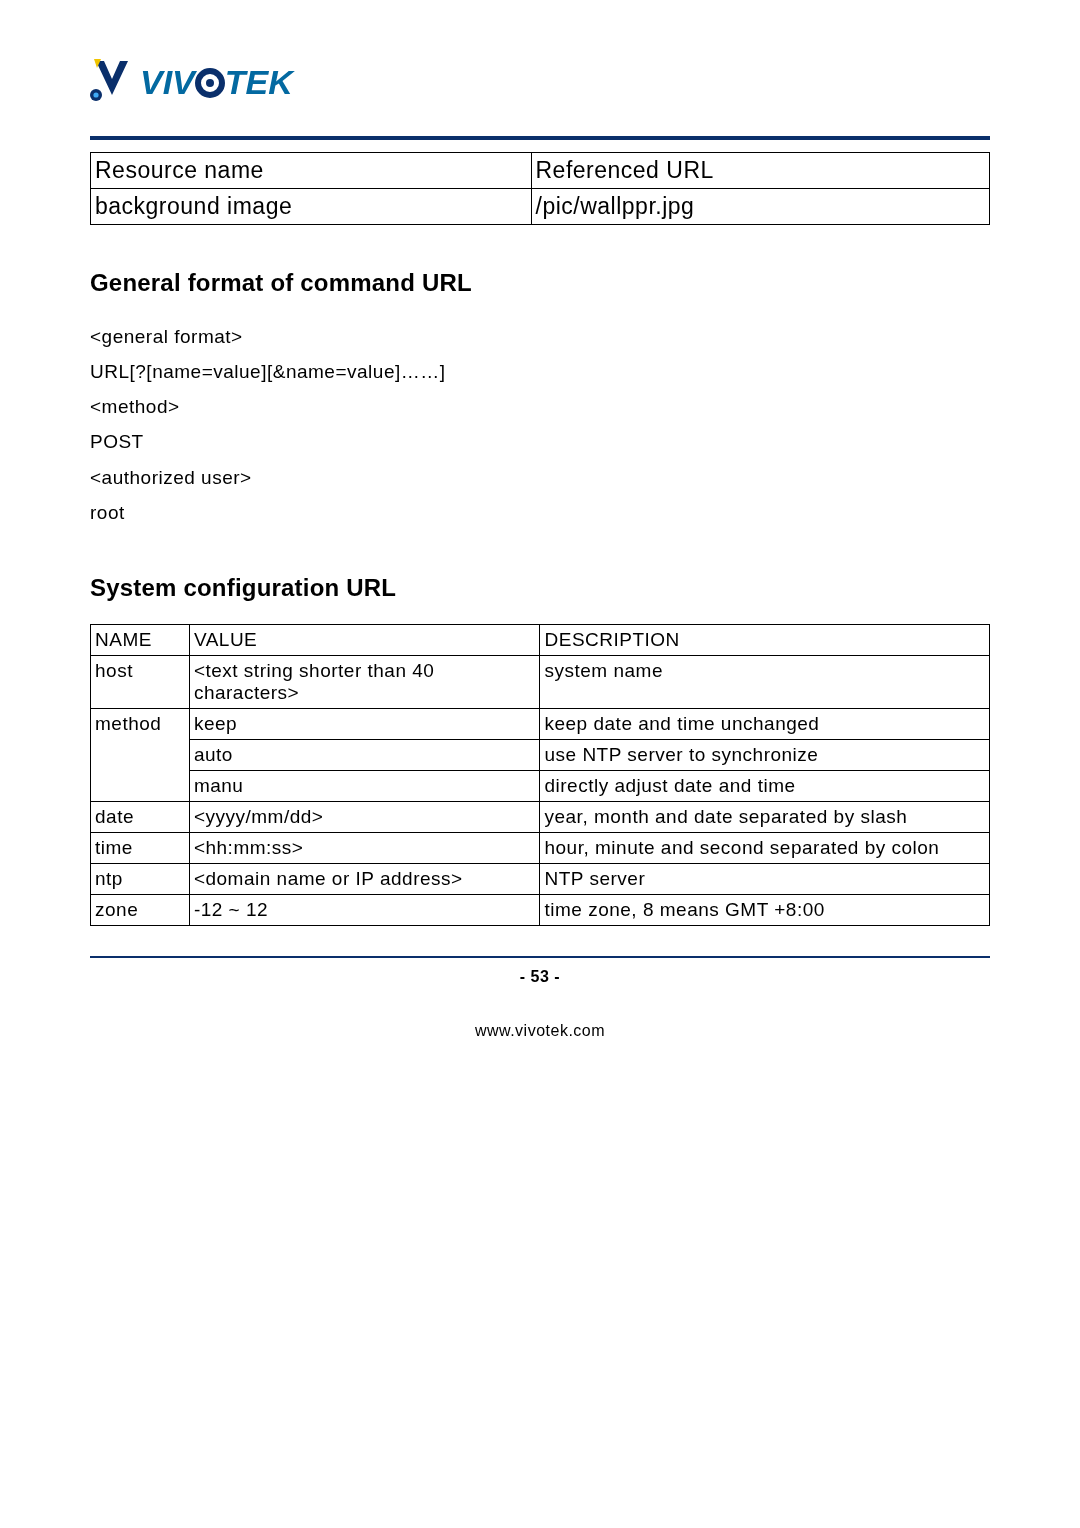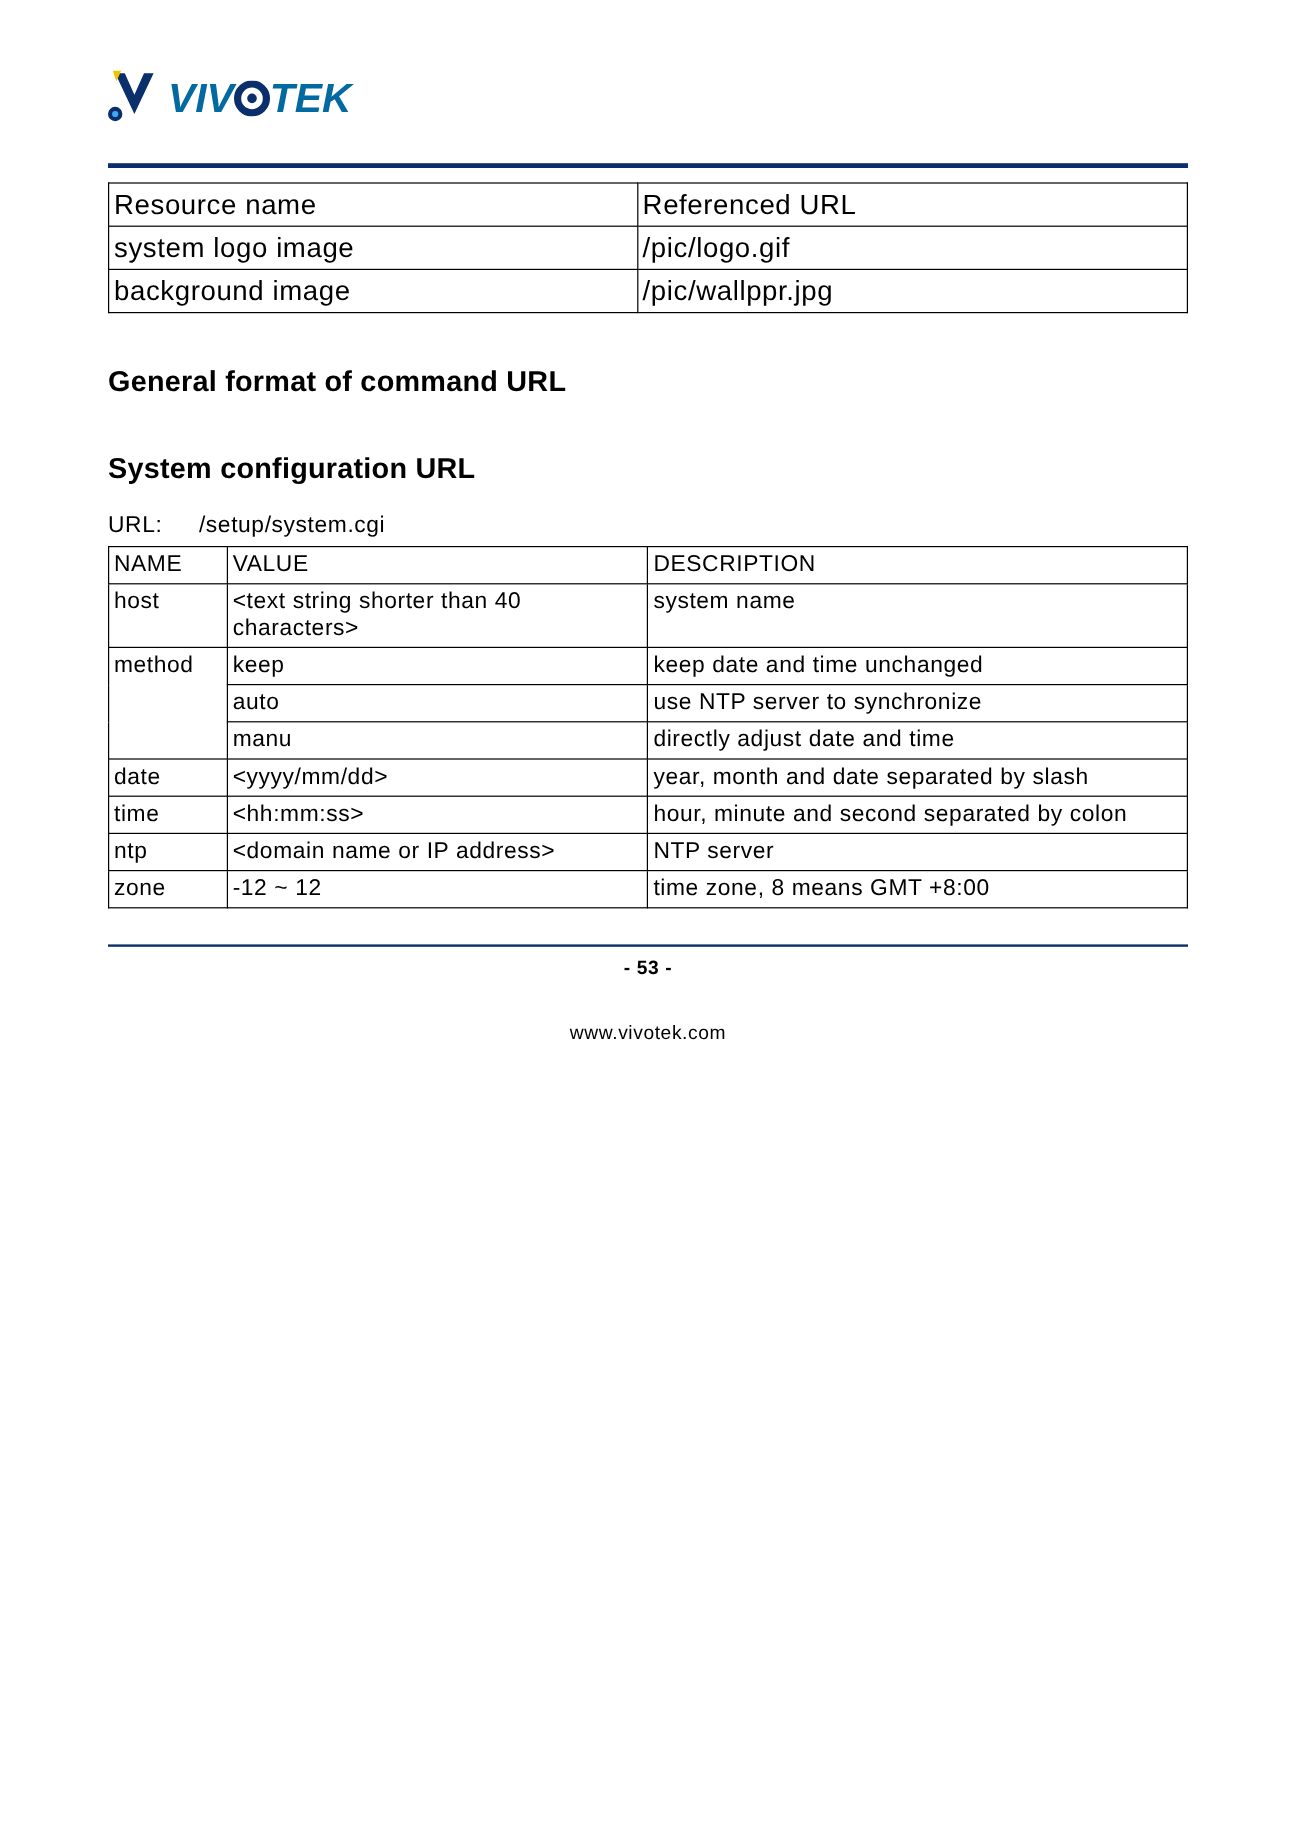--- a/index.html
+++ b/index.html
@@ -138,40 +138,40 @@
 
   <hr class="thick-rule">
 
   <table class="doc-table">
     <tbody>
         <tr>
       <td style="width:49%"><span>Resource name</span></td>
       <td><span>Referenced URL</span></td>
     </tr>
     <tr>
-      <td><span>system logo image</span></td>
-      <td><span>/pic/logo.gif</span></td>
-    </tr>
-    <tr>
       <td><span>background image</span></td>
       <td><span>/pic/wallppr.jpg</span></td>
     </tr>
   </tbody>
     </table>
 
   <div class="section-heading">General format of command URL</div>
 
 
+  <div class="code-block">
+    <div>&lt;general format&gt;</div>
+    <div>URL[?[name=value][&amp;name=value]……]</div>
+    <div>&lt;method&gt;</div>
+    <div>POST</div>
+    <div>&lt;authorized user&gt;</div>
+    <div>root</div>
+  </div>
 
   <div class="section-heading">System configuration URL</div>
 
-  <div class="url-line">
-    <span class="url-label">URL:</span>
-    <span>/setup/system.cgi</span>
-  </div>
 
   <table class="sys-table">
     <tbody>
         <tr>
       <td style="width:11%"><span>NAME</span></td>
       <td style="width:39%"><span>VALUE</span></td>
       <td><span>DESCRIPTION</span></td>
     </tr>
     <tr>
       <td><span>host</span></td>

